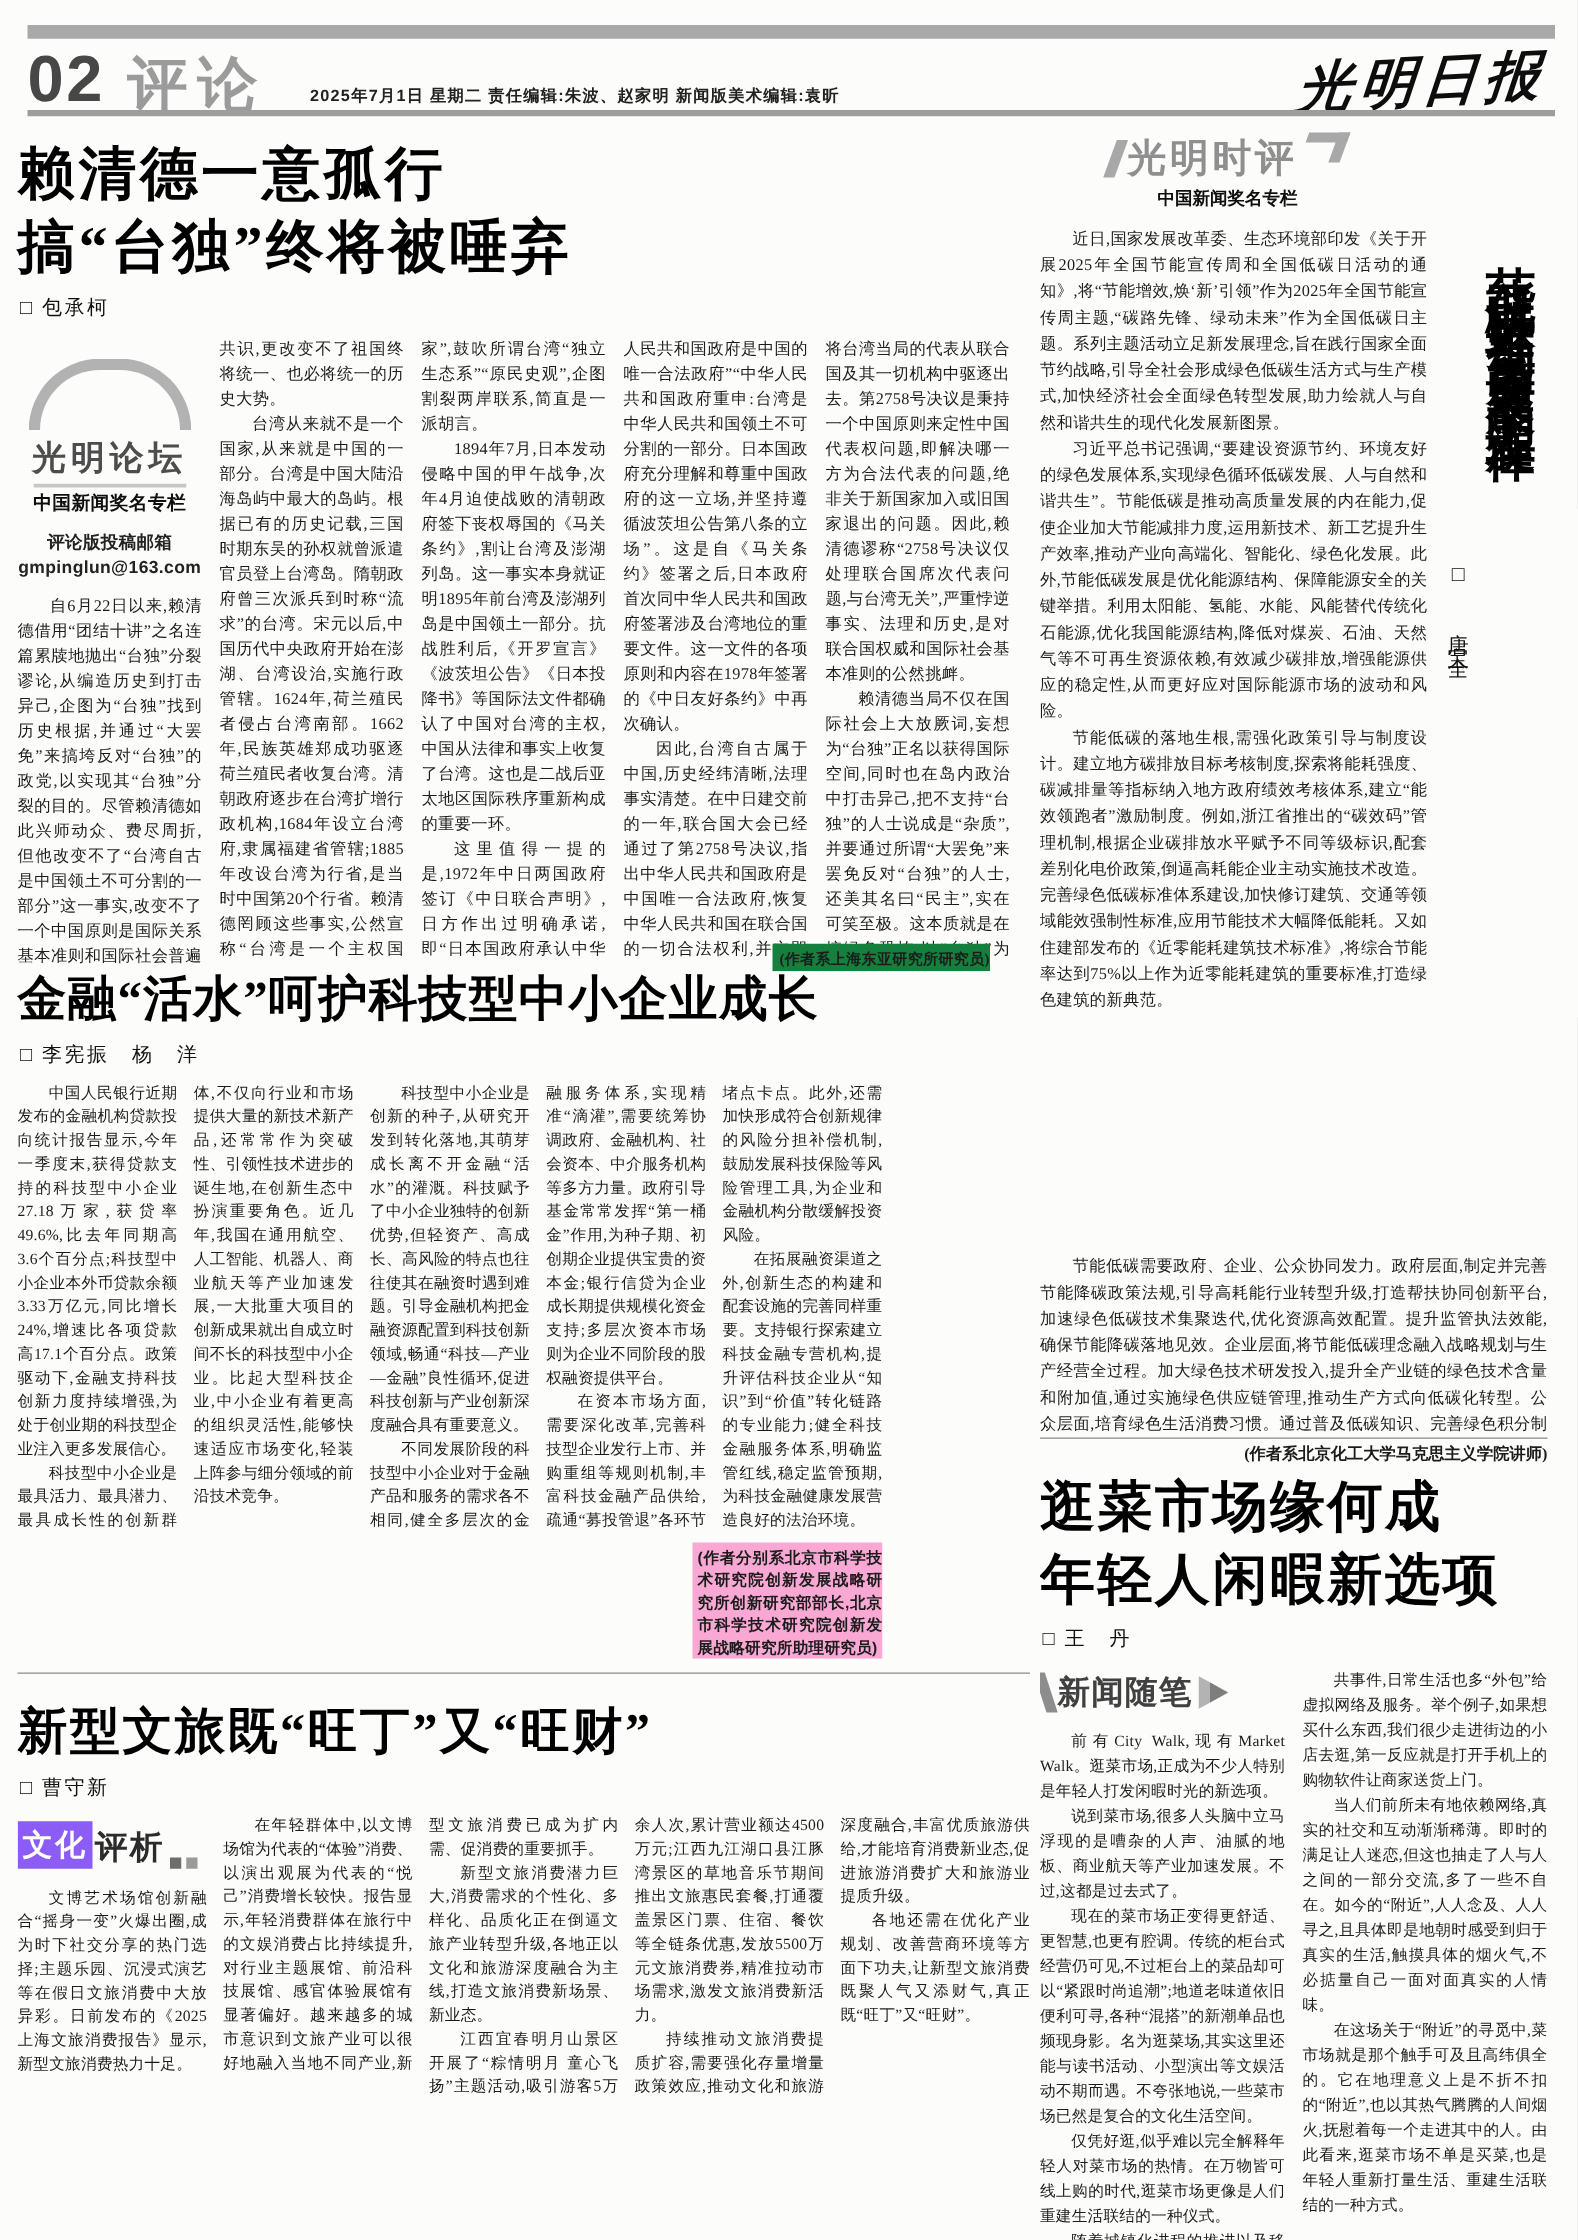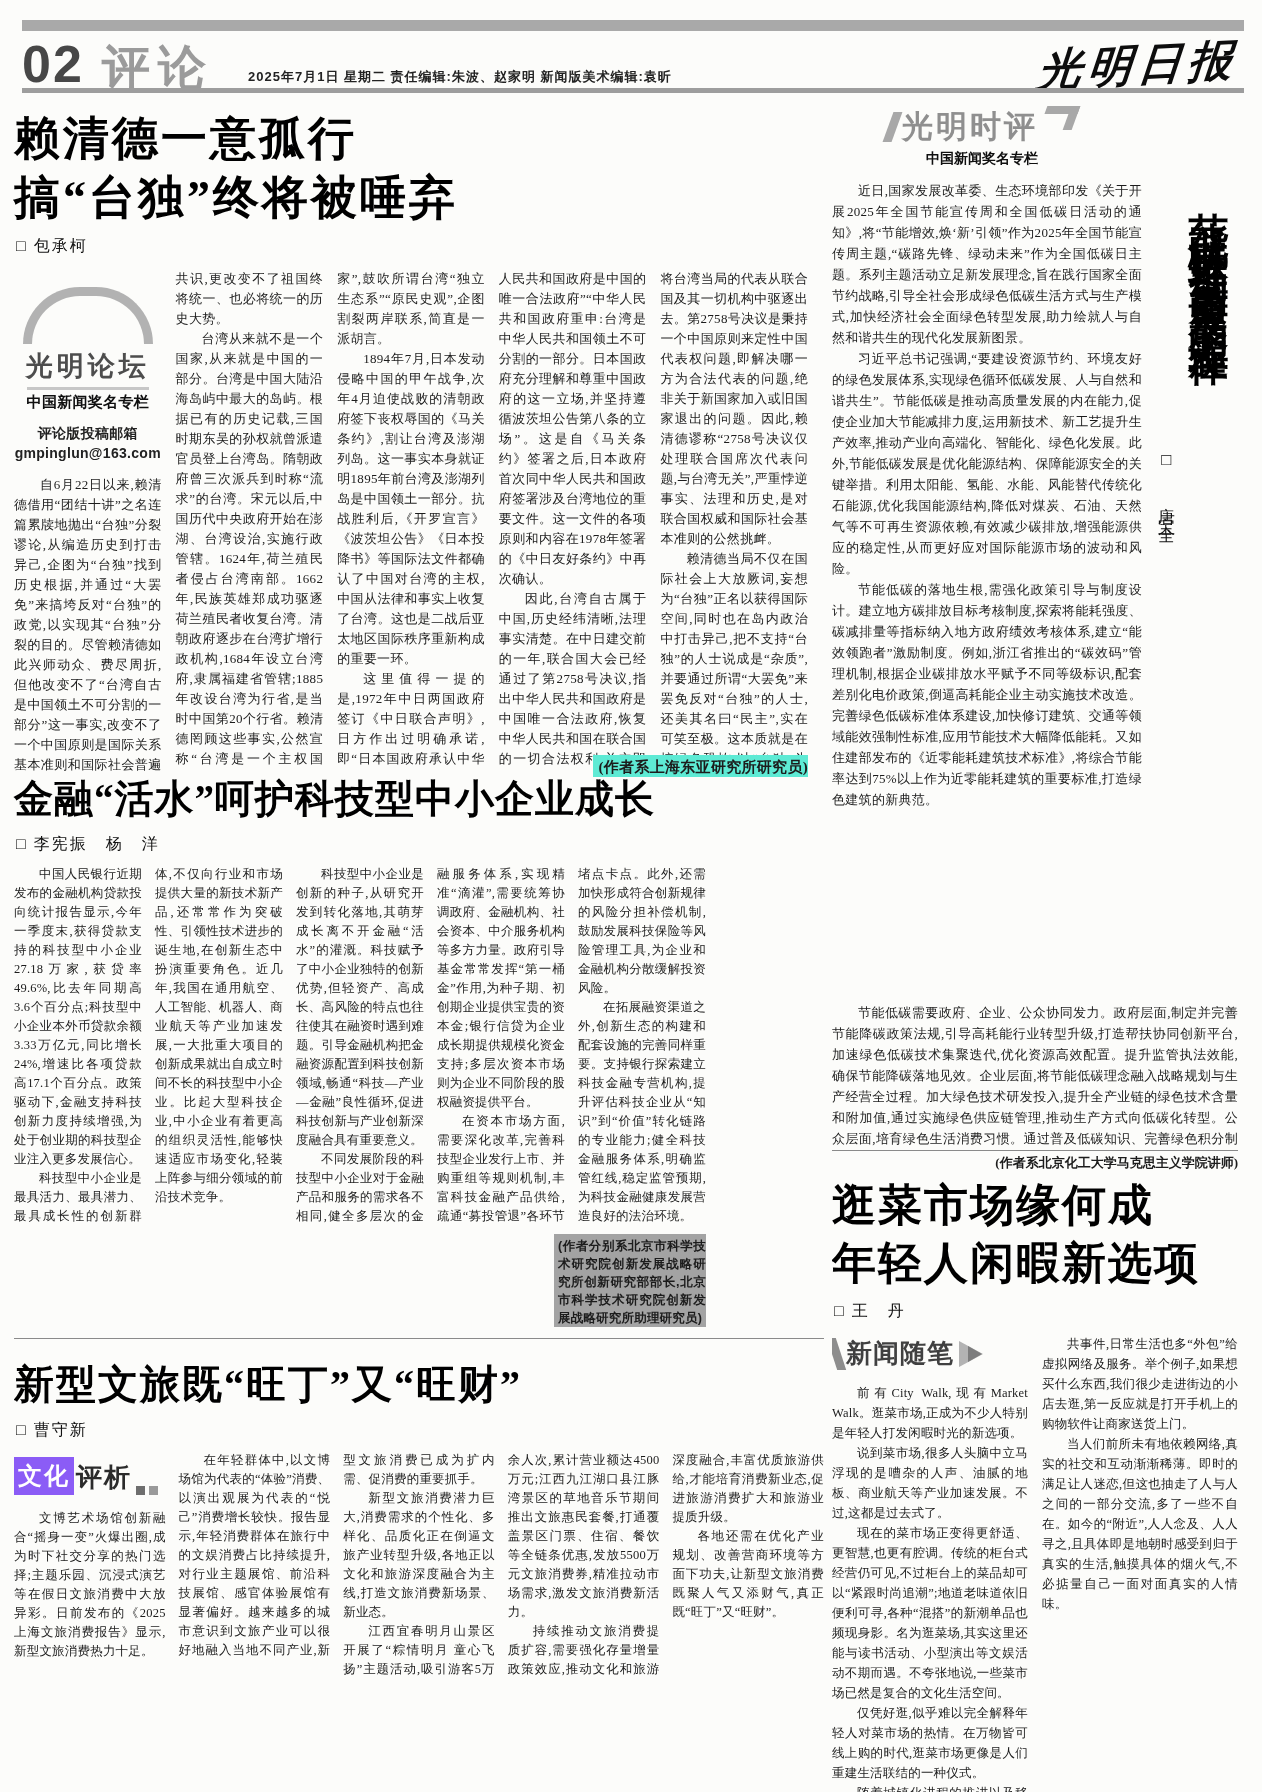--- a/index.html
+++ b/index.html
@@ -26,21 +26,21 @@
   .art-lai { position:absolute; left:14px; top:110px; width:794px; }
   .lai-title { font-weight:900; font-size:46px; line-height:1.28; letter-spacing:3px; color:#000; }
   .lai-body { position:relative; margin-top:12px; height:508px; overflow:hidden;
     column-count:5; column-gap:14px; font-size:13px; line-height:20px; text-align:justify; letter-spacing:0.3px; }
   .forum-box { break-inside:avoid; text-align:center; padding:18px 0 14px; }
   .lt-arch { width:112px; height:48px; border:9px solid #b2b2b2; border-bottom:none; border-radius:60px 60px 0 0; margin:0 auto 4px; }
   .lt-name { font:700 27px "Liberation Sans","DejaVu Sans",sans-serif; color:#4d4d4d; letter-spacing:4px; }
   .lt-sub { font:700 15px "Liberation Sans","DejaVu Sans",sans-serif; color:#0f0f0f; margin-top:3px; border-top:3px solid #c7c7c7; display:inline-block; padding-top:3px; }
   .lt-mail-label { font:700 14px "Liberation Sans","DejaVu Sans",sans-serif; color:#222; margin-top:12px; }
   .lt-mail { font:700 14px "Liberation Sans","DejaVu Sans",sans-serif; color:#222; margin-top:2px; }
-  .lai-end { position:absolute; right:0; bottom:0; background:#5eead4; font-size:15px; padding:2px 0 0 6px; }
+  .lai-end { position:absolute; right:16px; bottom:0; background:#15803d; font-size:12px; padding:2px 0 0 6px; }
 
   
   .art-jn { position:absolute; left:832px; top:106px; width:406px; }
   .shiping { width:300px; text-align:center; }
   .sp-main { display:inline-flex; align-items:center; gap:5px; }
   .sp-slash { width:9px; height:30px; background:#a8a8a8; transform:skewX(-20deg); }
   .sp-text { font:700 31px "Liberation Sans","DejaVu Sans",sans-serif; color:#8f8f8f; letter-spacing:3px; }
   .sp-corner { width:24px; height:16px; border-top:8px solid #a8a8a8; border-right:9px solid #a8a8a8; transform:skewX(-20deg); margin-bottom:18px; }
   .sp-sub { font:700 14px "Liberation Sans","DejaVu Sans",sans-serif; color:#0f0f0f; margin-top:2px; }
   .jn-row { display:flex; margin-top:12px; }
@@ -48,21 +48,21 @@
   .jn-author { writing-mode:vertical-rl; font-size:17px; letter-spacing:10px; color:#111; width:36px; padding-top:270px; text-align:left; }
   .jn-title { writing-mode:vertical-rl; font-weight:900; font-size:40px; line-height:1.5; letter-spacing:9px; height:808px; color:#000; }
   .jn-bottom { margin-top:14px; height:148px; overflow:hidden; font-size:13px; line-height:21px; text-align:justify; letter-spacing:0.3px; }
   .jn-end { text-align:right; font-size:13px; margin-top:4px; }
 
   
   .art-fin { position:absolute; left:14px; top:772px; width:692px; }
   .fin-title { font-weight:900; font-size:39px; letter-spacing:1px; color:#000; }
   .fin-body { position:relative; margin-top:10px; height:462px; overflow:hidden;
     column-count:5; column-gap:13px; font-size:12.5px; line-height:19px; text-align:justify; letter-spacing:0.2px; }
-  .fin-end { position:absolute; right:0; bottom:0; width:148px; background:#a3a3a3; font-size:12.5px; line-height:18px;
+  .fin-end { position:absolute; right:0; bottom:0; width:148px; background:#f9a8d4; font-size:12.5px; line-height:18px;
     font-family:"Liberation Sans","DejaVu Sans",sans-serif; padding:3px 0 0 4px; }
 
   
   .art-wl { position:absolute; left:14px; top:1338px; width:810px; height:454px; border-top:1px solid #8a8a8a; padding-top:18px; overflow:hidden; box-sizing:border-box; }
   .wl-title { font-weight:900; font-size:40px; letter-spacing:2px; color:#000; }
   .wl-body { margin-top:10px; height:320px; overflow:hidden; column-count:5; column-gap:13px;
     font-size:12.5px; line-height:19px; text-align:justify; letter-spacing:0.2px; }
   .wenhua { break-inside:avoid; padding:6px 0 14px; }
   .wh-line { display:flex; align-items:flex-end; gap:2px; }
   .wh-block { background:#8b5cf6; color:#fff; font:700 24px "Liberation Sans","DejaVu Sans",sans-serif; padding:3px 4px; letter-spacing:2px; }
@@ -201,17 +201,18 @@
             <p class="para">前有City Walk,现有Market Walk。逛菜市场,正成为不少人特别是年轻人打发闲暇时光的新选项。</p>
             <p class="para">说到菜市场,很多人头脑中立马浮现的是嘈杂的人声、油腻的地板、商业航天等产业加速发展。不过,这都是过去式了。</p>
             <p class="para">现在的菜市场正变得更舒适、更智慧,也更有腔调。传统的柜台式经营仍可见,不过柜台上的菜品却可以“紧跟时尚追潮”;地道老味道依旧便利可寻,各种“混搭”的新潮单品也频现身影。名为逛菜场,其实这里还能与读书活动、小型演出等文娱活动不期而遇。不夸张地说,一些菜市场已然是复合的文化生活空间。</p>
             <p class="para">仅凭好逛,似乎难以完全解释年轻人对菜市场的热情。在万物皆可线上购的时代,逛菜市场更像是人们重建生活联结的一种仪式。</p>
             <p class="para">随着城镇化进程的推进以及移动互联网的发展,我们越来越习惯把时间交给屏幕,参与的多是线上公</p>
           </div>
       </div>
       <div class="cai-colB">
           <p class="para">共事件,日常生活也多“外包”给虚拟网络及服务。举个例子,如果想买什么东西,我们很少走进街边的小店去逛,第一反应就是打开手机上的购物软件让商家送货上门。</p>
           <p class="para">当人们前所未有地依赖网络,真实的社交和互动渐渐稀薄。即时的满足让人迷恋,但这也抽走了人与人之间的一部分交流,多了一些不自在。如今的“附近”,人人念及、人人寻之,且具体即是地朝时感受到归于真实的生活,触摸具体的烟火气,不必掂量自己一面对面真实的人情味。</p>
+          <p class="para">在这场关于“附近”的寻觅中,菜市场就是那个触手可及且高纬俱全的。它在地理意义上是不折不扣的“附近”,也以其热气腾腾的人间烟火,抚慰着每一个走进其中的人。由此看来,逛菜市场不单是买菜,也是年轻人重新打量生活、重建生活联结的一种方式。</p>
         </div>
     </div>
   </div>
 
 </div>
 
 </body></html>

